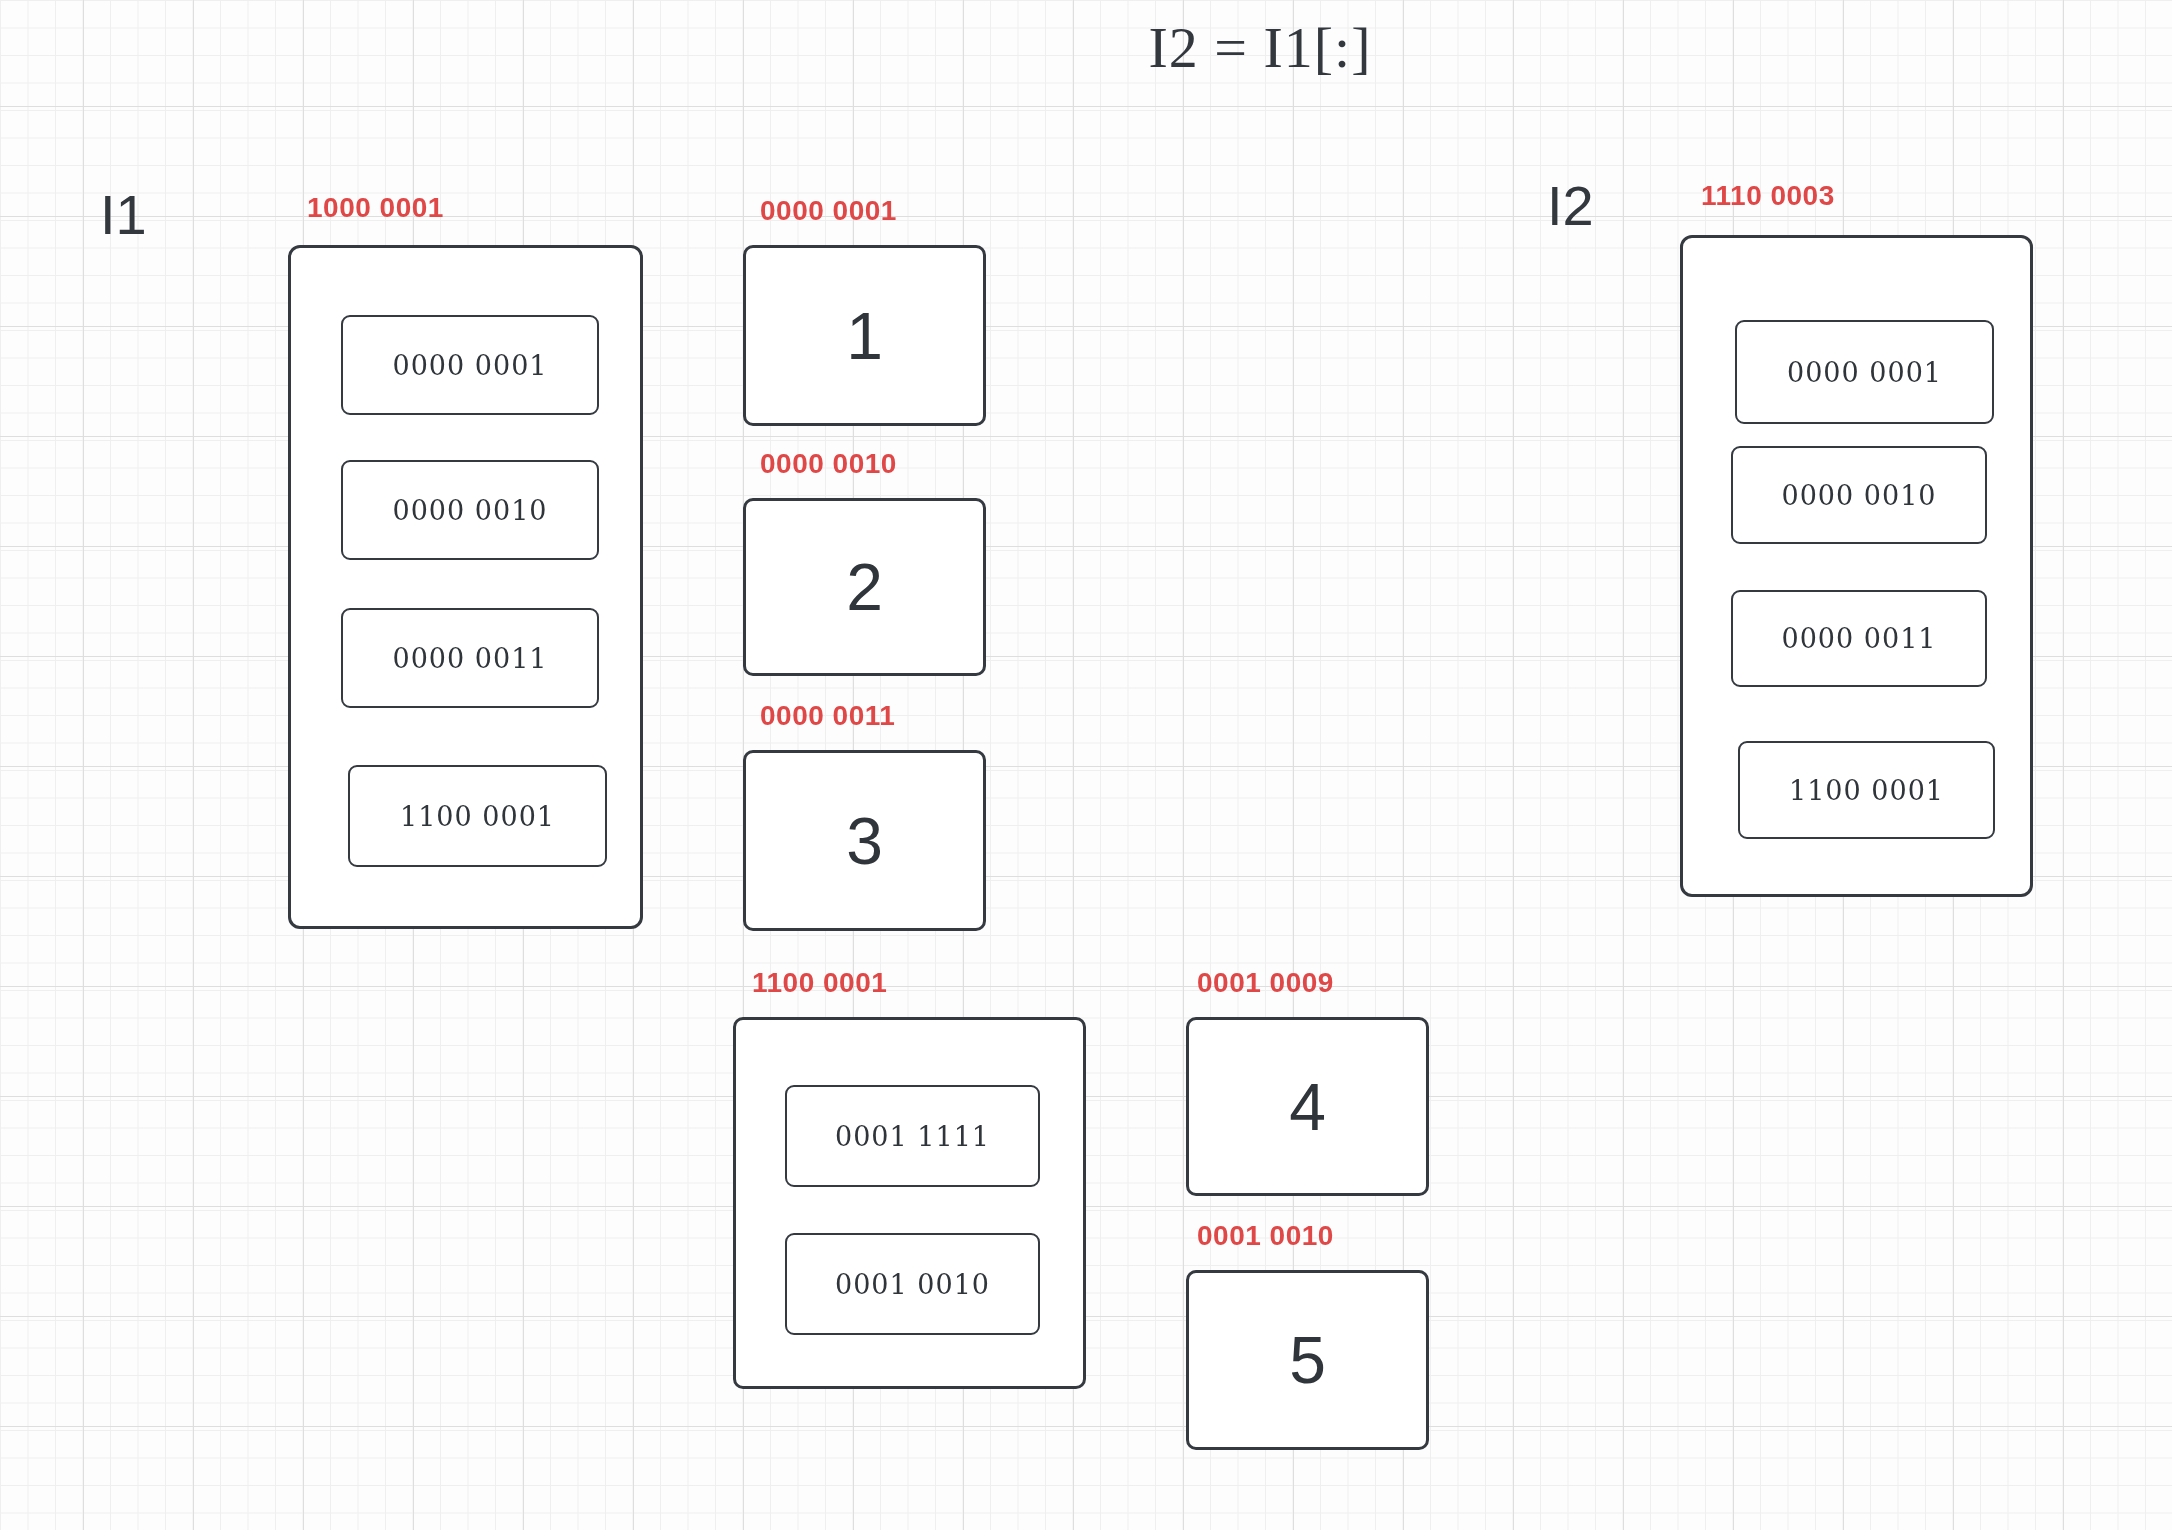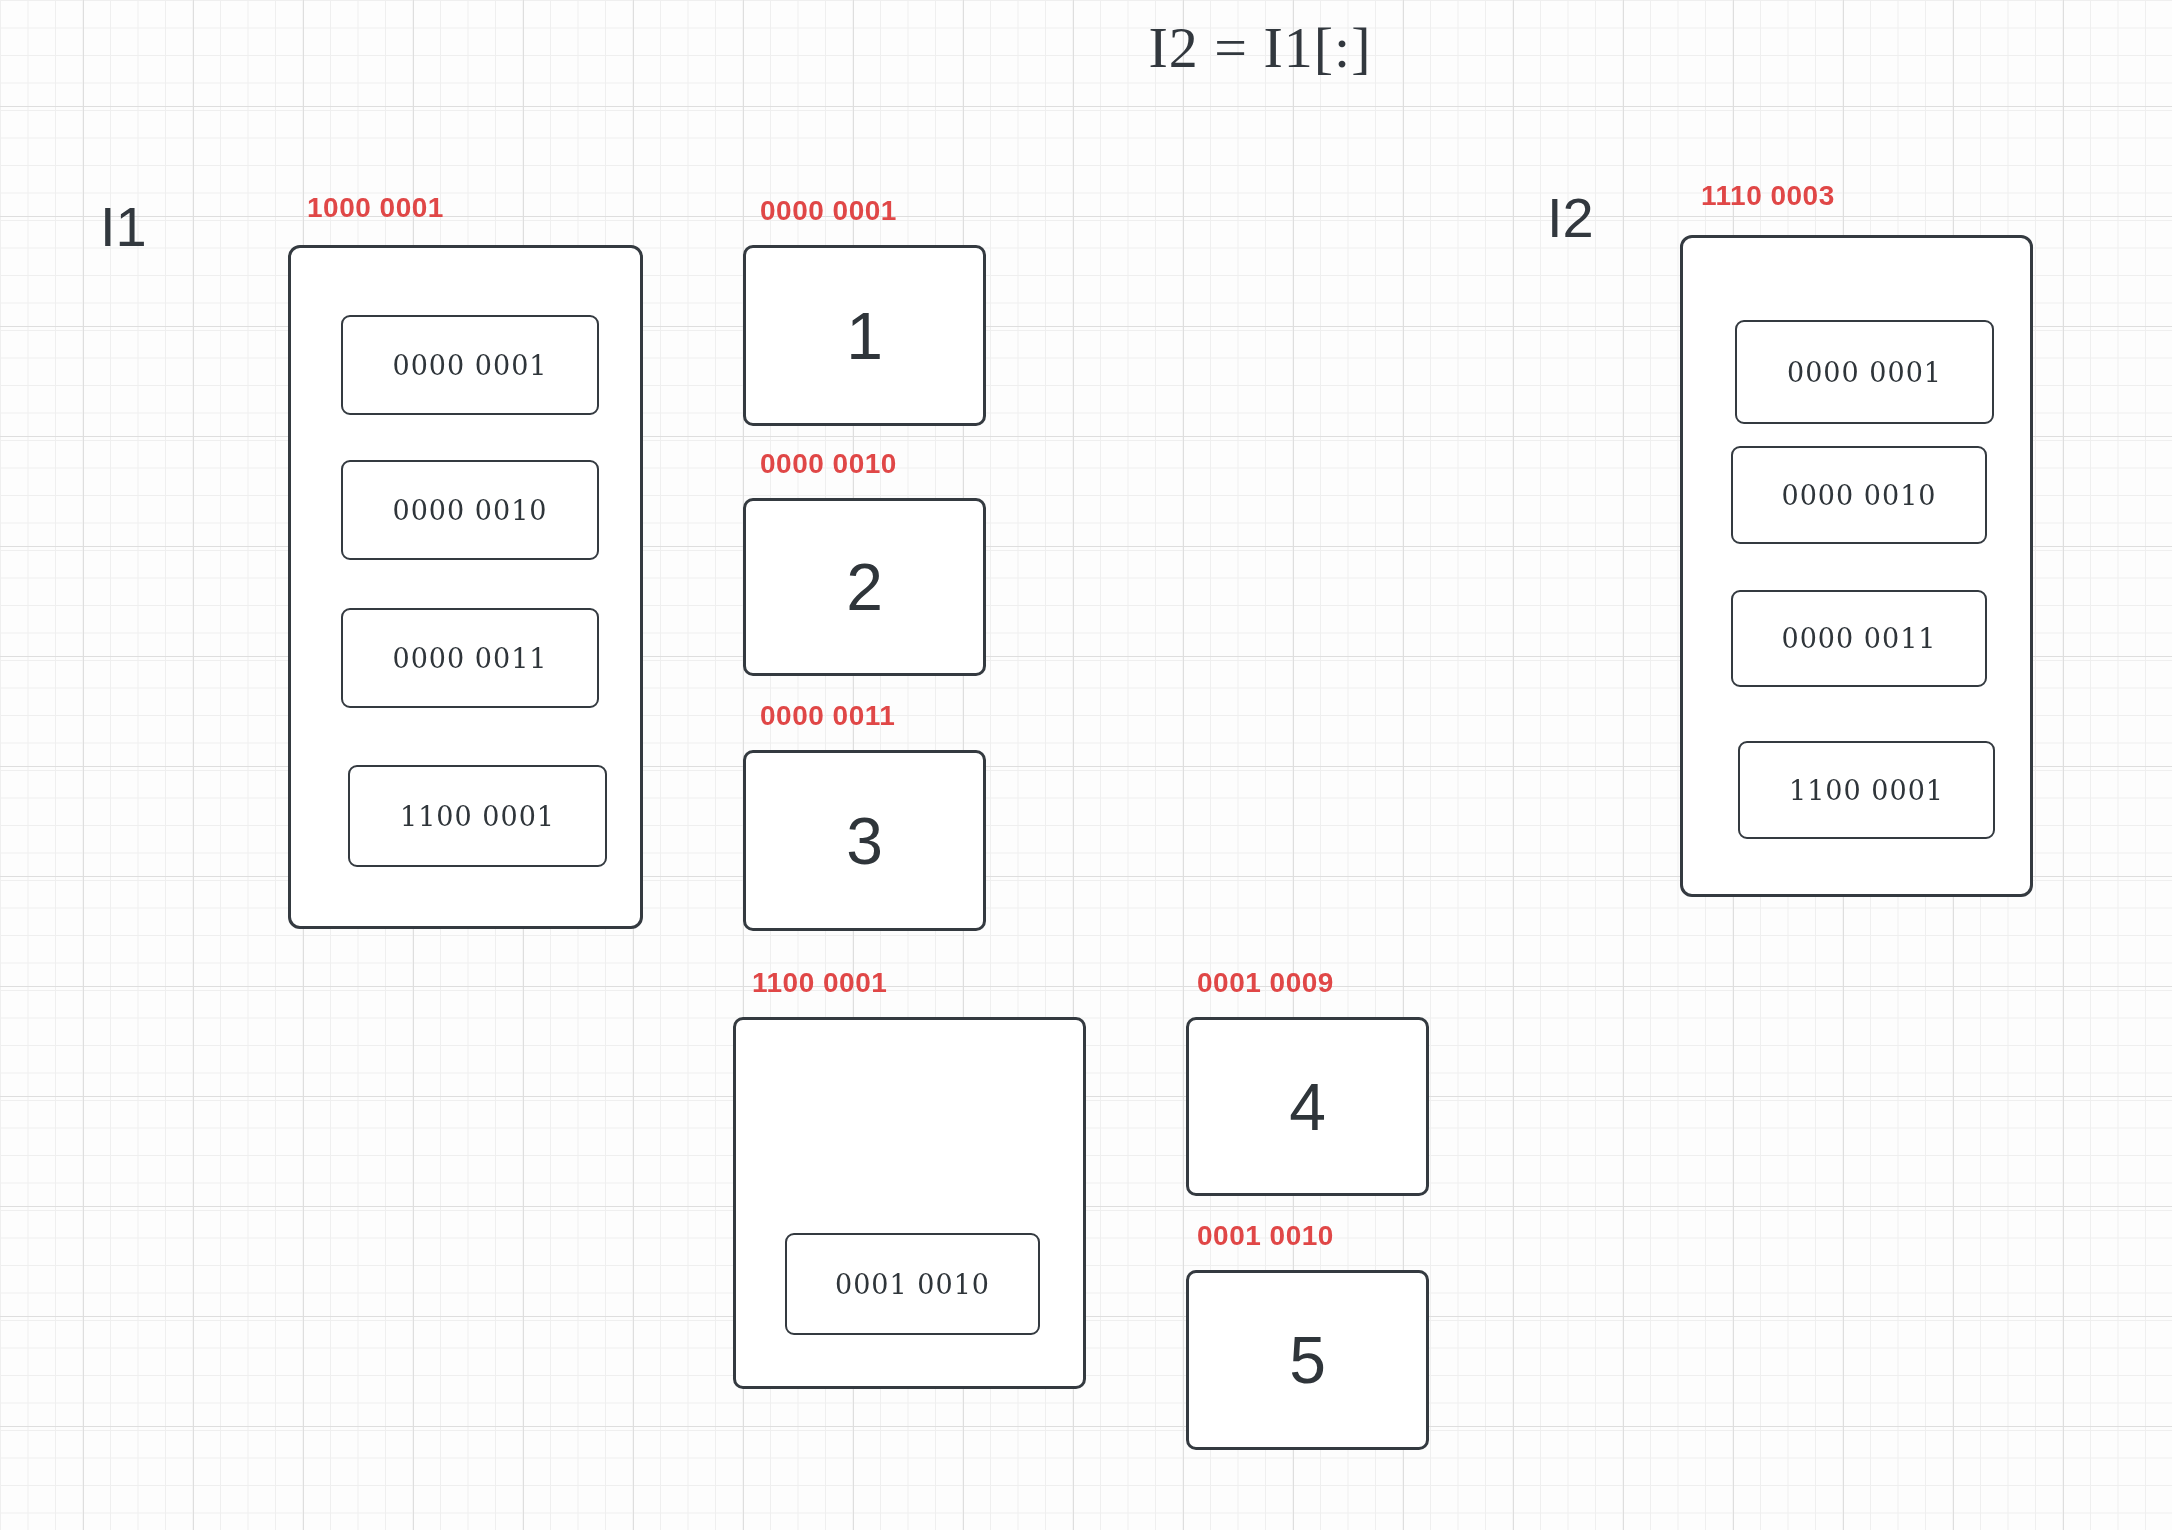--- a/index.html
+++ b/index.html
@@ -17,21 +17,21 @@
       linear-gradient(#efefef 1px, transparent 1px),
       linear-gradient(90deg, #efefef 1px, transparent 1px);
     background-size:110px 110px, 110px 110px, 27.5px 27.5px, 27.5px 27.5px;
     background-position:83px 106px, 83px 106px, 0 0, 0 0;
   }
   .title{
     position:absolute;left:1040px;top:14px;width:440px;
     text-align:center;font-size:58px;color:#32383e;letter-spacing:1px;font-family:Liberation Serif, serif;
   }
   .var-label{
-    position:absolute;font-size:56px;color:#32383e;margin-top:12px;
+    position:absolute;font-size:56px;color:#32383e;
   }
   .addr{
     position:absolute;font-size:28px;font-weight:bold;color:#e04747;
     letter-spacing:0.5px;white-space:nowrap;
   }
   .outer-box{
     position:absolute;background:#ffffff;border:3px solid #343a40;border-radius:12px;
   }
   .obj-box{
     position:absolute;background:#ffffff;border:3px solid #343a40;border-radius:10px;
@@ -65,20 +65,21 @@
   <div class="obj-box" style="left:743px;top:245px;width:237px;height:175px">1</div>
 
   <div class="addr" style="left:760px;top:448px">0000 0010</div>
   <div class="obj-box" style="left:743px;top:498px;width:237px;height:172px">2</div>
 
   <div class="addr" style="left:760px;top:700px">0000 0011</div>
   <div class="obj-box" style="left:743px;top:750px;width:237px;height:175px">3</div>
 
   <div class="addr" style="left:752px;top:967px">1100 0001</div>
   <div class="outer-box" style="left:733px;top:1017px;width:347px;height:366px;border-radius:10px">
+    <div class="cell" style="left:49px;top:65px;width:251px;height:98px">0001 1111</div>
     <div class="cell" style="left:49px;top:213px;width:251px;height:98px">0001 0010</div>
   </div>
 
   <div class="addr" style="left:1197px;top:967px">0001 0009</div>
   <div class="obj-box" style="left:1186px;top:1017px;width:237px;height:173px">4</div>
 
   <div class="addr" style="left:1197px;top:1220px">0001 0010</div>
   <div class="obj-box" style="left:1186px;top:1270px;width:237px;height:174px">5</div>
 
   <div class="var-label" style="left:1547px;top:173px">I2</div>

